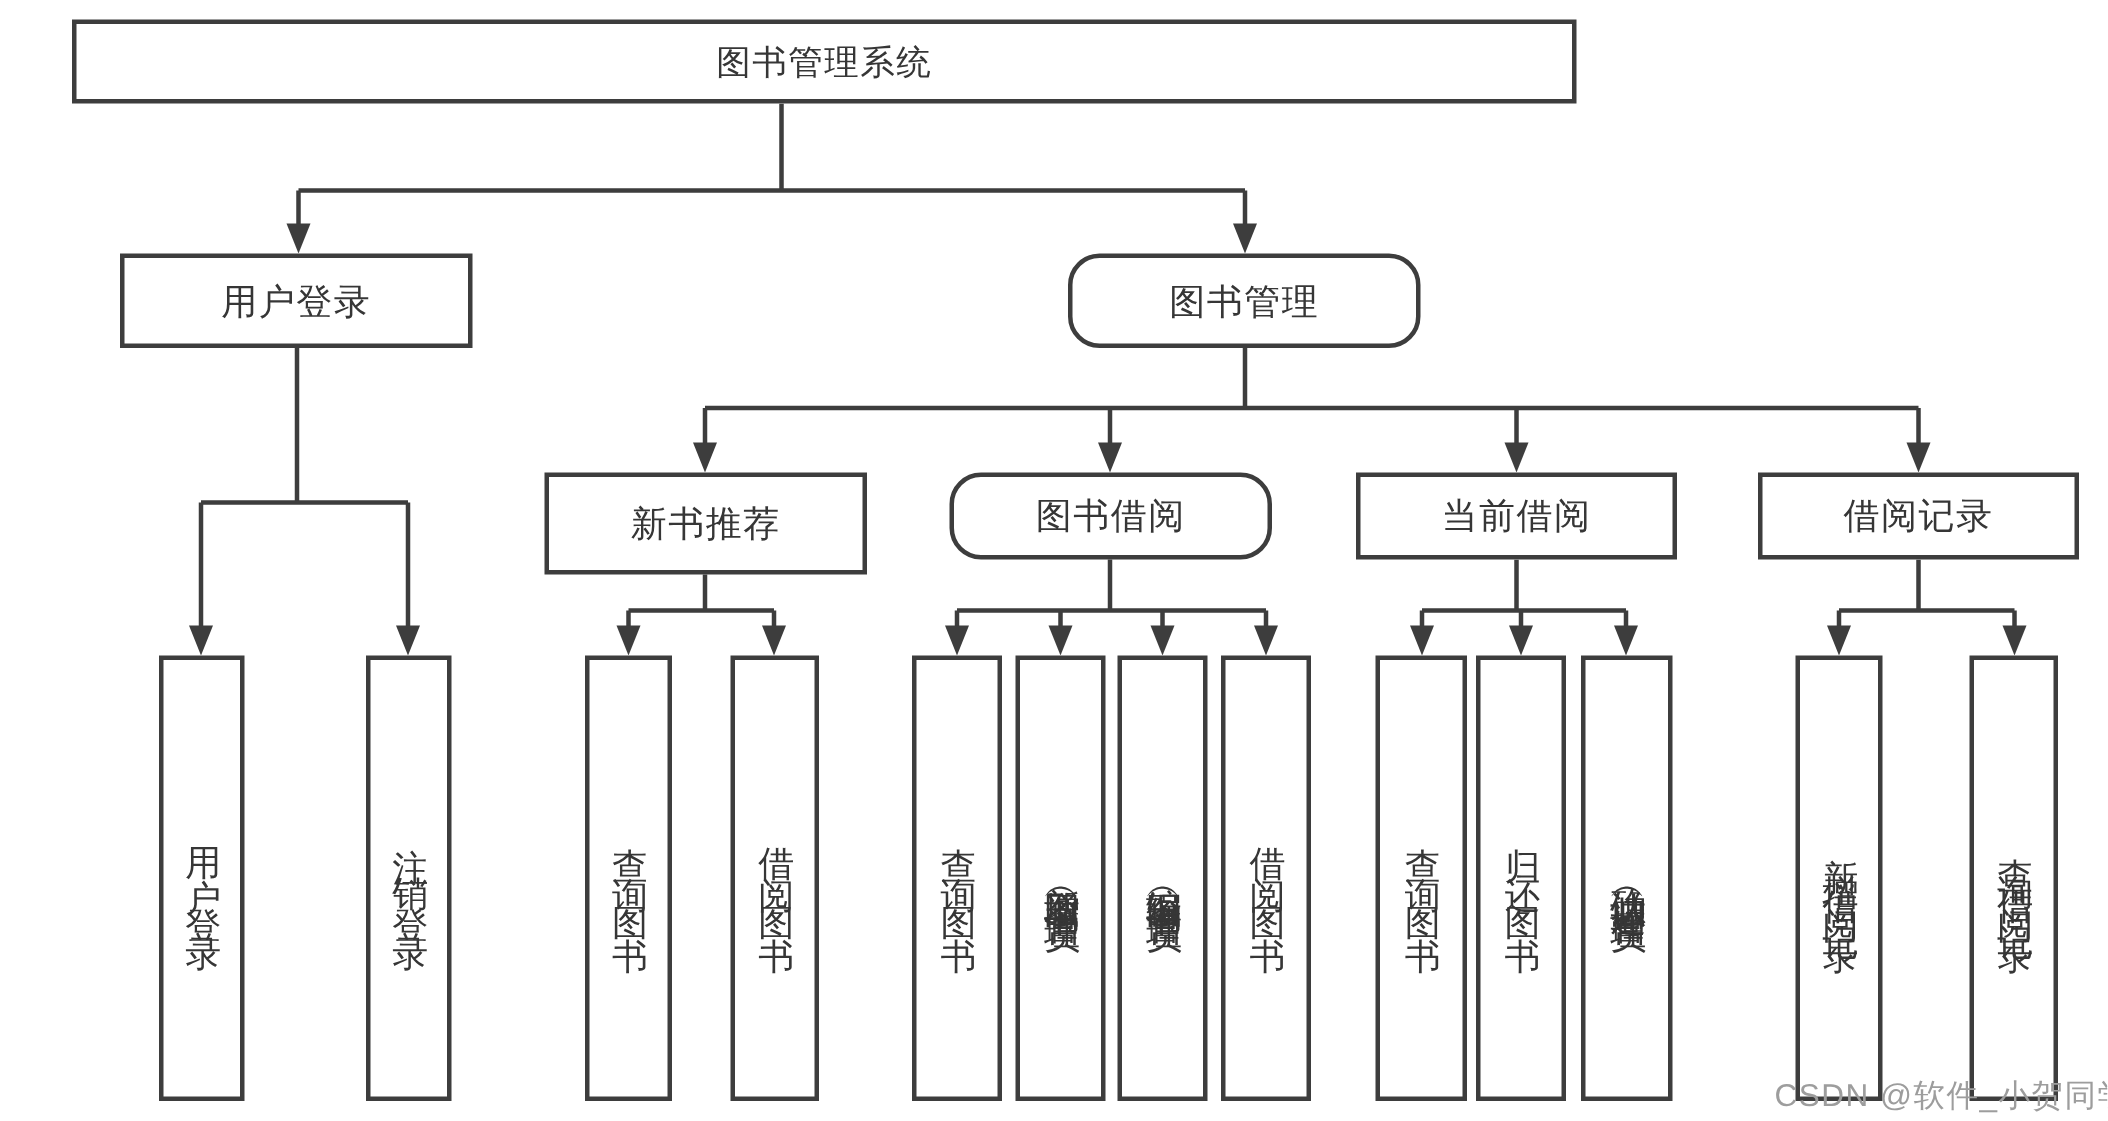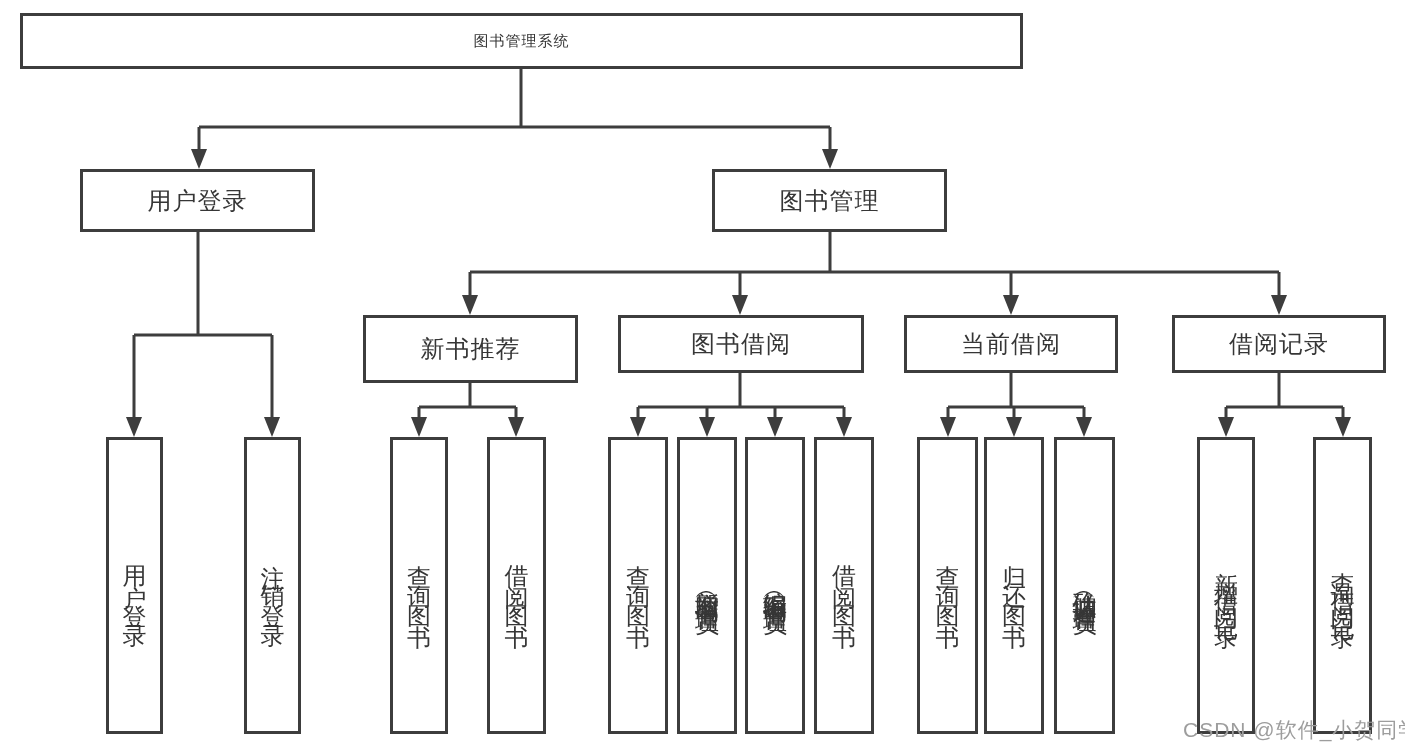--- a/index.html
+++ b/index.html
@@ -12,21 +12,21 @@
   }
   .wires{position:absolute;left:0;top:0;}
   .hbox{
     position:absolute;
     background:#ffffff;
     border:3px solid #3d3d3d;
     display:flex;align-items:center;justify-content:center;
     font-size:24px;color:#363636;letter-spacing:1px;
     box-sizing:border-box;
   }
-  .root-box{font-size:15px;}
+  .root-box{font-size:23px;margin-left:28px;}
   .vbox{
     position:absolute;
     top:437px;height:297px;
     background:#ffffff;
     border:3px solid #3d3d3d;
     display:flex;align-items:center;justify-content:center;
     color:#363636;
     box-sizing:border-box;
   }
   .vbox span{
@@ -92,28 +92,28 @@
     </g>
   </svg>
 
   <div class="hbox root-box" style="left:20px;top:13px;width:1003px;height:56px;">
     <span>图书管理系统</span>
   </div>
 
   <div class="hbox" style="left:80px;top:169px;width:235px;height:63px;">
     <span>用户登录</span>
   </div>
-  <div class="hbox" style="left:712px;top:169px;width:235px;height:63px;">
+  <div class="hbox" style="left:712px;top:169px;width:235px;height:63px;border-radius:21px;">
     <span>图书管理</span>
   </div>
 
   <div class="hbox" style="left:363px;top:315px;width:215px;height:68px;">
     <span>新书推荐</span>
   </div>
-  <div class="hbox" style="left:618px;top:315px;width:246px;height:58px;">
+  <div class="hbox" style="left:633px;top:315px;width:215px;height:58px;border-radius:21px;">
     <span>图书借阅</span>
   </div>
   <div class="hbox" style="left:904px;top:315px;width:214px;height:58px;">
     <span>当前借阅</span>
   </div>
   <div class="hbox" style="left:1172px;top:315px;width:214px;height:58px;">
     <span>借阅记录</span>
   </div>
 
   <div class="vbox" style="left:106px;width:57px;">

